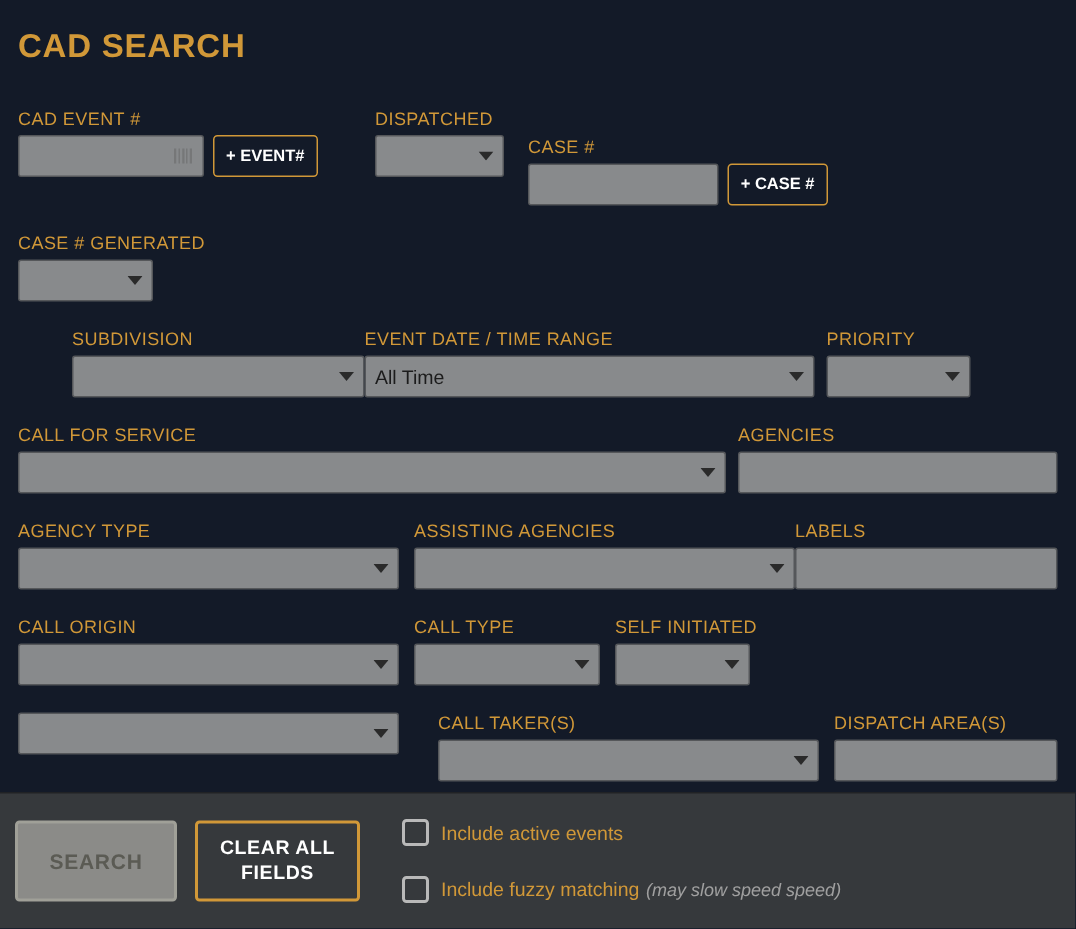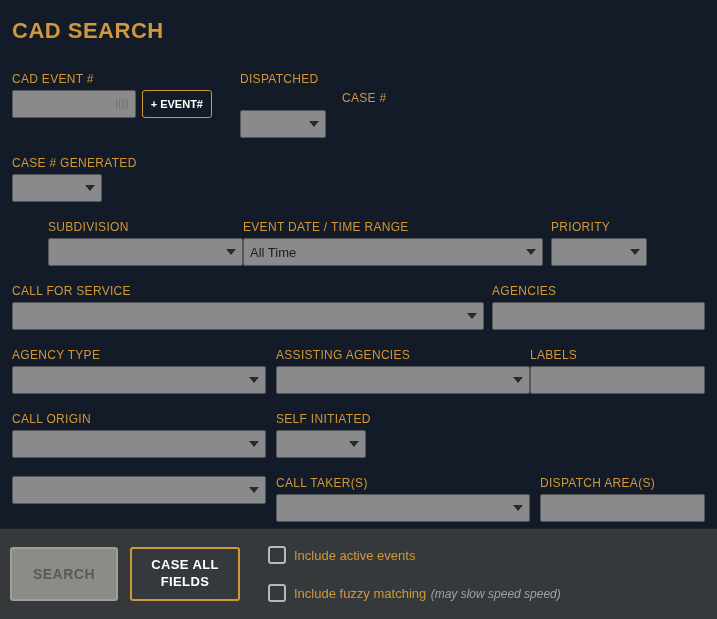--- a/index.html
+++ b/index.html
@@ -176,34 +176,40 @@
                 <rect x="6.5" y="2" width="1.5" height="10" fill="#555"></rect>
                 <rect x="9" y="2" width="1" height="10" fill="#555"></rect>
                 <rect x="11.5" y="2" width="1.5" height="10" fill="#555"></rect>
               </svg>
           </span>
         </div>
         <div class="add-btn">+ EVENT#</div>
       </div>
     </div>
 
-    <div class="field" style="width:90px; margin-left:28px;gap:20px;">
+    <div class="field" style="width:90px; margin-left:38px;">
       <div class="label">DISPATCHED</div>
       <div class="select-box" style="width:86px;">
         <span></span>
         <span class="caret">
             <svg width="10" height="6">
               <polygon points="0,0 10,0 5,6" fill="#2a2a2a"></polygon>
             </svg>
           </span>
       </div>
     </div>
 
     <div class="field" style="width:200px; margin-left:12px;margin-top:19px;">
       <div class="label">CASE #</div>
+      <div style="display:flex;">
+        <div class="text-input" style="width:200px;">
+          <span></span>
+        </div>
+        <div class="add-btn">+ CASE #</div>
+      </div>
     </div>
   </div>
 
   <div class="row">
     <div class="field" style="width:90px;">
       <div class="label">CASE # GENERATED</div>
       <div class="select-box" style="width:90px;">
         <span></span>
         <span class="caret">
             <svg width="10" height="6">
@@ -306,20 +312,31 @@
       <div class="label">CALL ORIGIN</div>
       <div class="select-box" style="width:254px;">
         <span></span>
         <span class="caret">
             <svg width="10" height="6">
               <polygon points="0,0 10,0 5,6" fill="#2a2a2a"></polygon>
             </svg>
           </span>
       </div>
     </div>
+    <div class="field" style="width:124px; margin-left:10px;">
+      <div class="label">CALL TYPE</div>
+      <div class="select-box" style="width:124px;">
+        <span></span>
+        <span class="caret">
+            <svg width="10" height="6">
+              <polygon points="0,0 10,0 5,6" fill="#2a2a2a"></polygon>
+            </svg>
+          </span>
+      </div>
+    </div>
     <div class="field" style="width:90px; margin-left:10px;">
       <div class="label">SELF INITIATED</div>
       <div class="select-box" style="width:90px;">
         <span></span>
         <span class="caret">
             <svg width="10" height="6">
               <polygon points="0,0 10,0 5,6" fill="#2a2a2a"></polygon>
             </svg>
           </span>
       </div>
@@ -330,21 +347,21 @@
     <div class="field" style="width:254px;">
       <div class="select-box" style="width:254px;">
         <span></span>
         <span class="caret">
             <svg width="10" height="6">
               <polygon points="0,0 10,0 5,6" fill="#2a2a2a"></polygon>
             </svg>
           </span>
       </div>
     </div>
-    <div class="field" style="width:254px; margin-left:10px;">
+    <div class="field" style="width:254px; margin-left:26px;">
       <div class="label">CALL TAKER(S)</div>
       <div class="select-box" style="width:254px;">
         <span></span>
         <span class="caret">
             <svg width="10" height="6">
               <polygon points="0,0 10,0 5,6" fill="#2a2a2a"></polygon>
             </svg>
           </span>
       </div>
     </div>
@@ -353,21 +370,21 @@
       <div class="multi-box">
         <span></span>
       </div>
     </div>
   </div>
 
 </div>
 
 <div class="bottom-bar">
   <div class="btn-search">SEARCH</div>
-  <div class="btn-clear">CASE ALL FIELDS</div>
+  <div class="btn-clear">CLEAR ALL FIELDS</div>
   <div class="checks">
     <div class="check-row">
       <div class="checkbox"></div>
       <span class="check-label">Include active events</span>
     </div>
     <div class="check-row">
       <div class="checkbox"></div>
       <span>
         <span class="check-label">Include fuzzy matching</span>
         <span class="check-hint">(may slow speed speed)</span>

